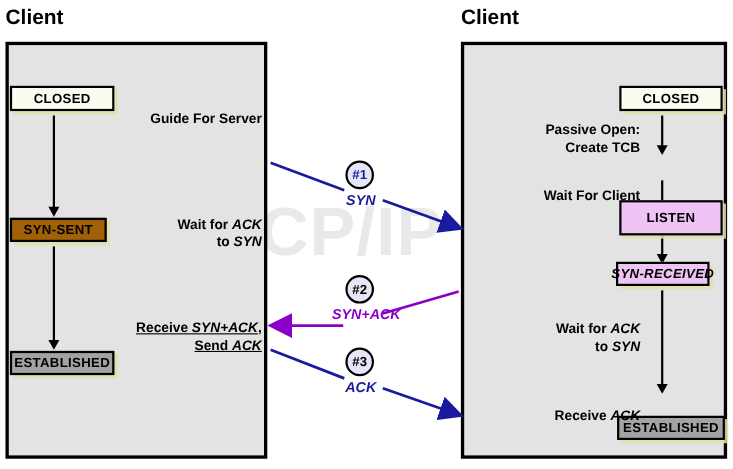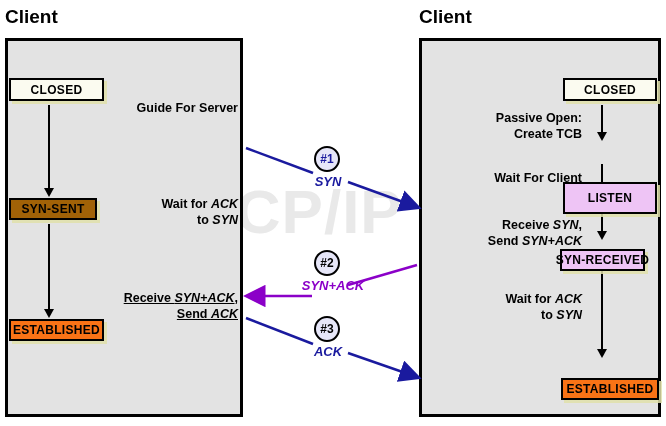--- a/index.html
+++ b/index.html
@@ -75,21 +75,21 @@
     letter-spacing: 0.3px;
     display: flex;
     align-items: center;
     justify-content: center;
     box-shadow: 3px 3px 0 rgba(225,225,170,0.85);
     white-space: nowrap;
     z-index: 3;
   }
   .fill-white   { background: #fbfbf0; }
   .fill-blue    { background: #a16207; }
-  .fill-green   { background: #f97316; }
+  .fill-green   { background: #a3a3a3; }
   .fill-magenta { background: #eec4f5; }
 
   
   .v-arrow {
     position: absolute;
     width: 2px;
     background: #000;
     z-index: 2;
   }
   .v-arrow::after {
@@ -182,29 +182,29 @@
   <div class="panel" id="panel-server"></div>
 
   <div class="panel-head" style="left:566px; top:50px;">Server State</div>
 
   <div class="state-box fill-white" style="left:563px; top:78px; width:94px; height:23px;">CLOSED</div>
   <div class="v-arrow" style="left:601px; top:105px; height:28px;"></div>
 
   <div class="state-box fill-magenta" style="left:563px; top:138px; width:94px; height:32px;margin-top:44px;">LISTEN</div>
   <div class="v-arrow" style="left:601px; top:164px; height:68px;"></div>
 
-  <div class="state-box fill-magenta" style="left:560px; top:249px; width:85px; height:22px;">SYN-RECEIVED</div>
+  <div class="state-box fill-magenta" style="left:560px; top:238px; width:85px; height:22px;font-style:italic;">SYN-RECEIVED</div>
   <div class="v-arrow" style="left:601px; top:264px; height:86px;"></div>
 
   <div class="state-box fill-green" style="left:561px; top:378px; width:98px; height:22px;">ESTABLISHED</div>
 
   <div class="note left" style="left:432px; top:110px; width:150px;">Passive Open:<br>Create TCB</div>
   <div class="note left" style="left:432px; top:170px; width:150px;">Wait For Client</div>
-  <div class="note left" style="left:432px; top:217px; width:150px;">Receive <i>SYN</i>,<br>Send <i>SYN+ACK</i></div>
   <div class="note left" style="left:432px; top:291px; width:150px;">Wait for <i>ACK</i><br>to <i>SYN</i></div>
+  <div class="note left" style="left:432px; top:370px; width:150px;">Receive <i>ACK</i></div>
 
   <svg id="msg-arrows">
     <defs>
       <marker id="ah-blue" markerWidth="9" markerHeight="9" refX="7" refY="4.5" orient="auto">
         <path d="M0,0 L9,4.5 L0,9 z" fill="#1a1a9e"></path>
       </marker>
       <marker id="ah-purple" markerWidth="9" markerHeight="9" refX="7" refY="4.5" orient="auto">
         <path d="M0,0 L9,4.5 L0,9 z" fill="#8b00c8"></path>
       </marker>
     </defs>

